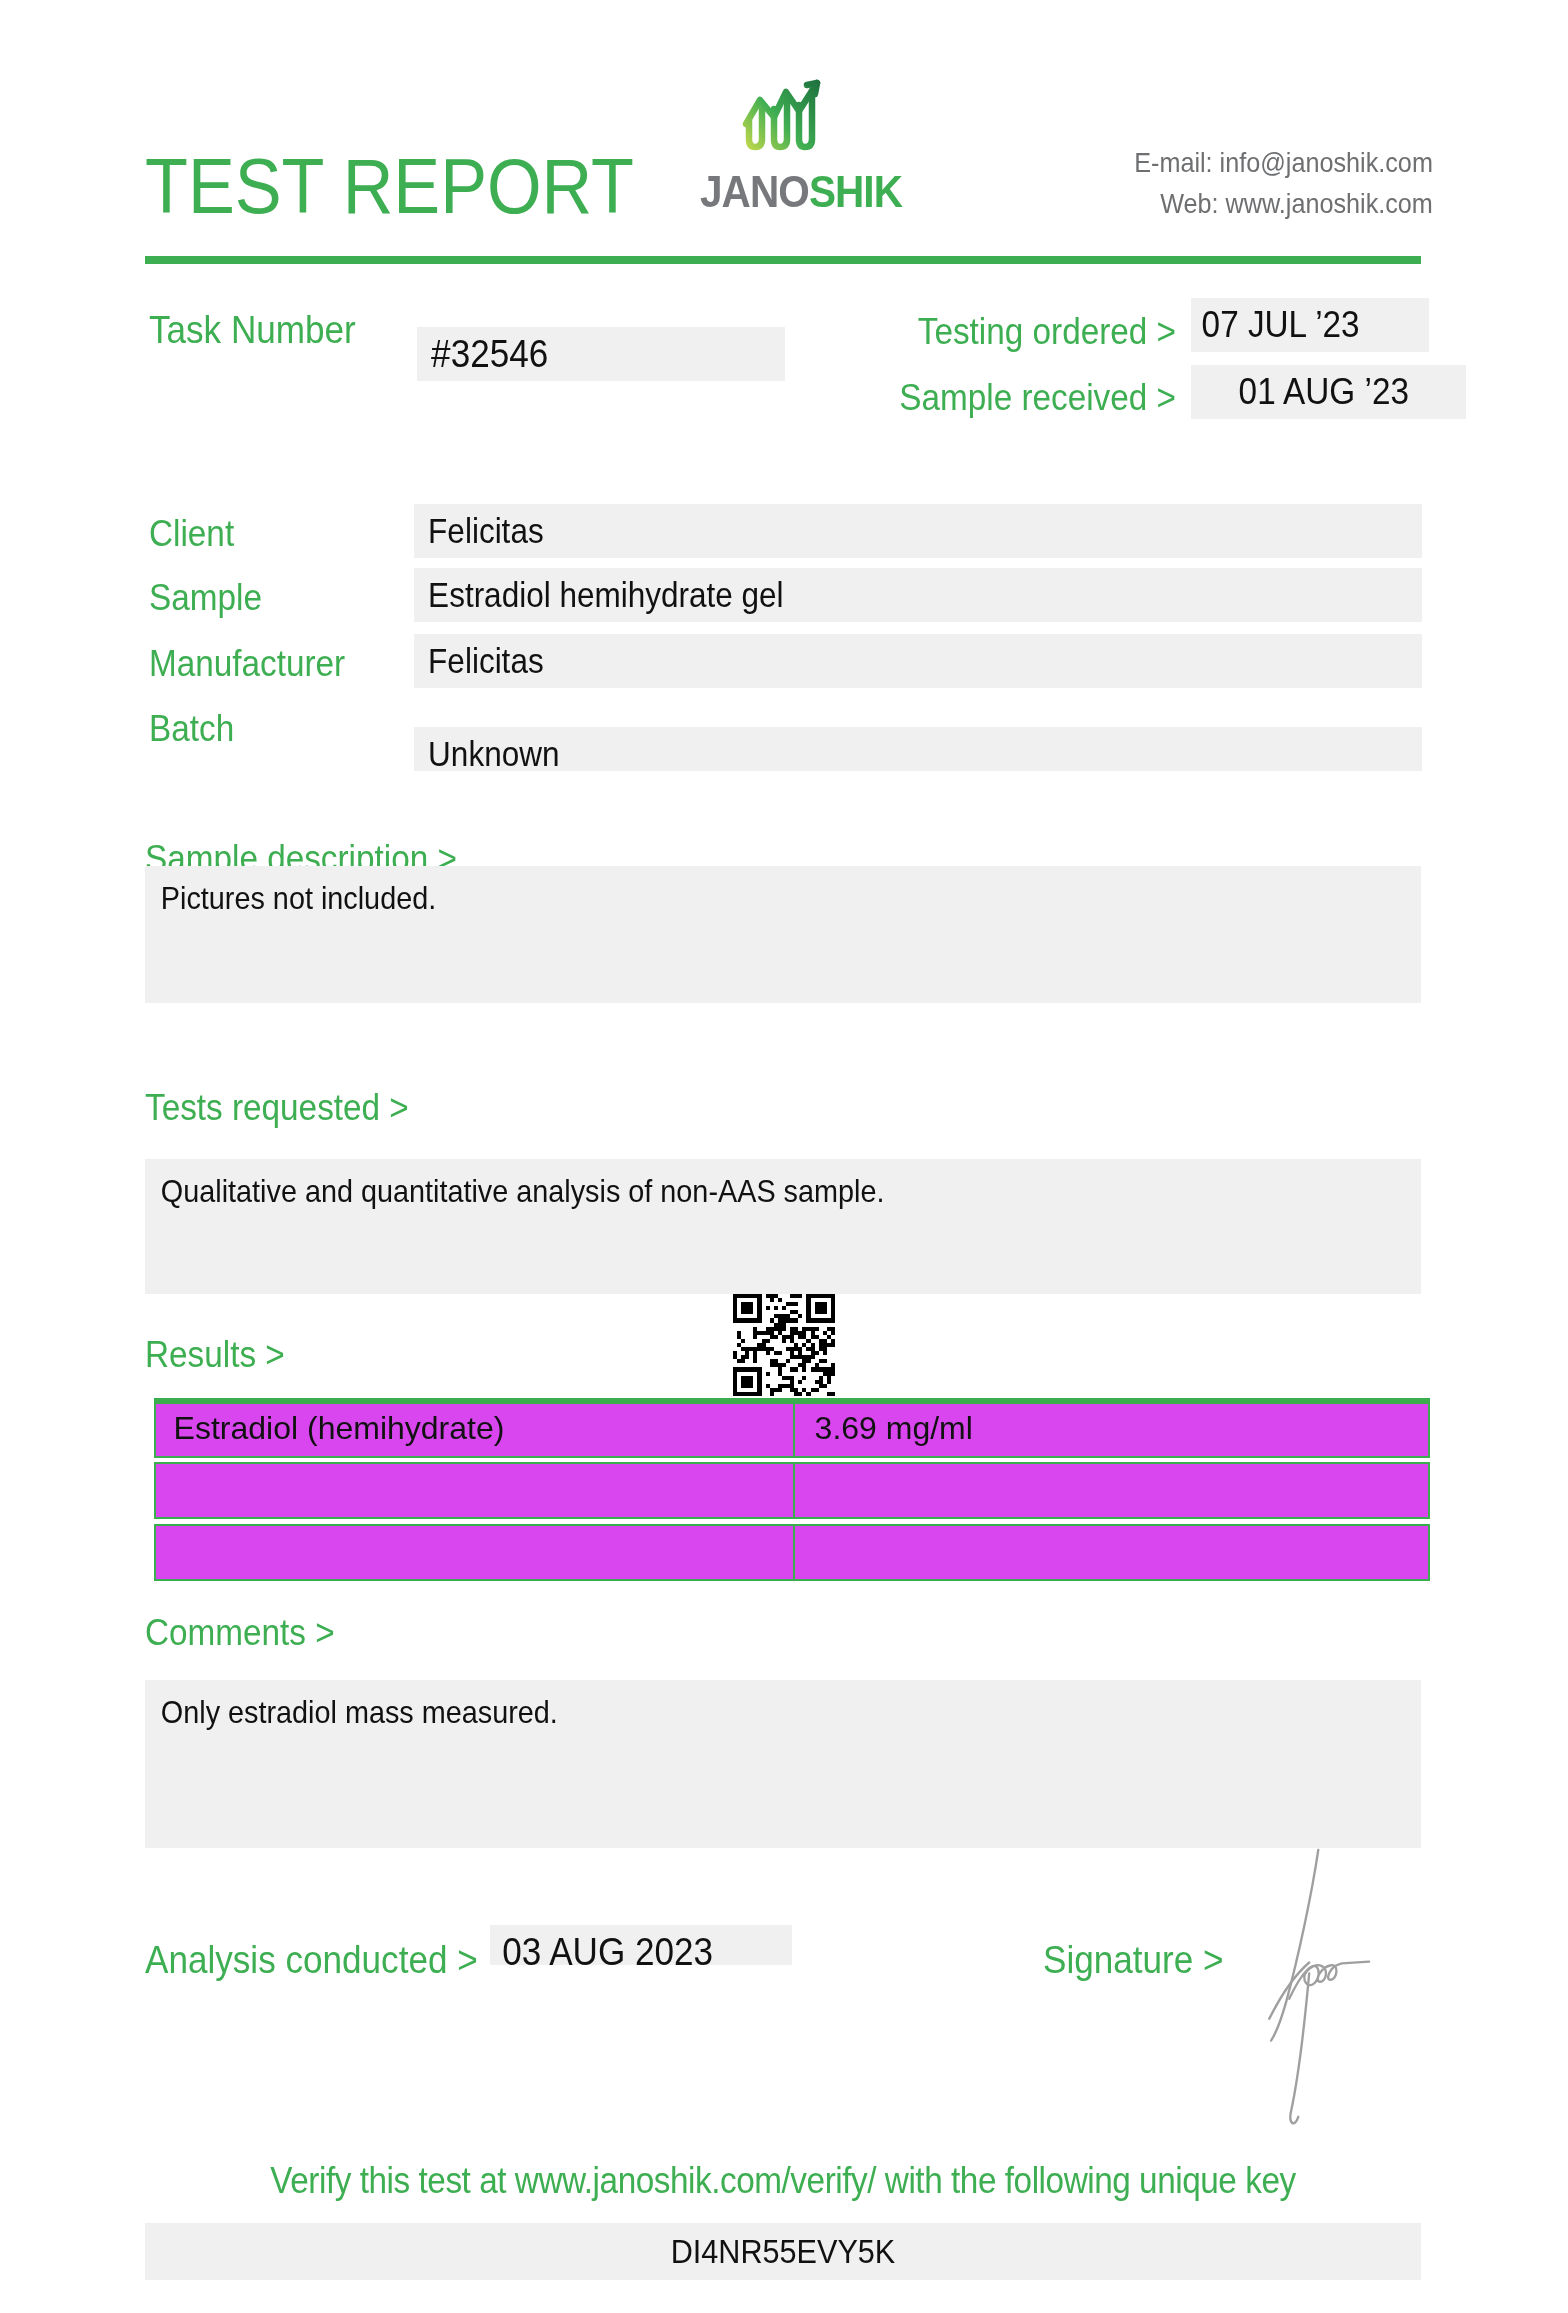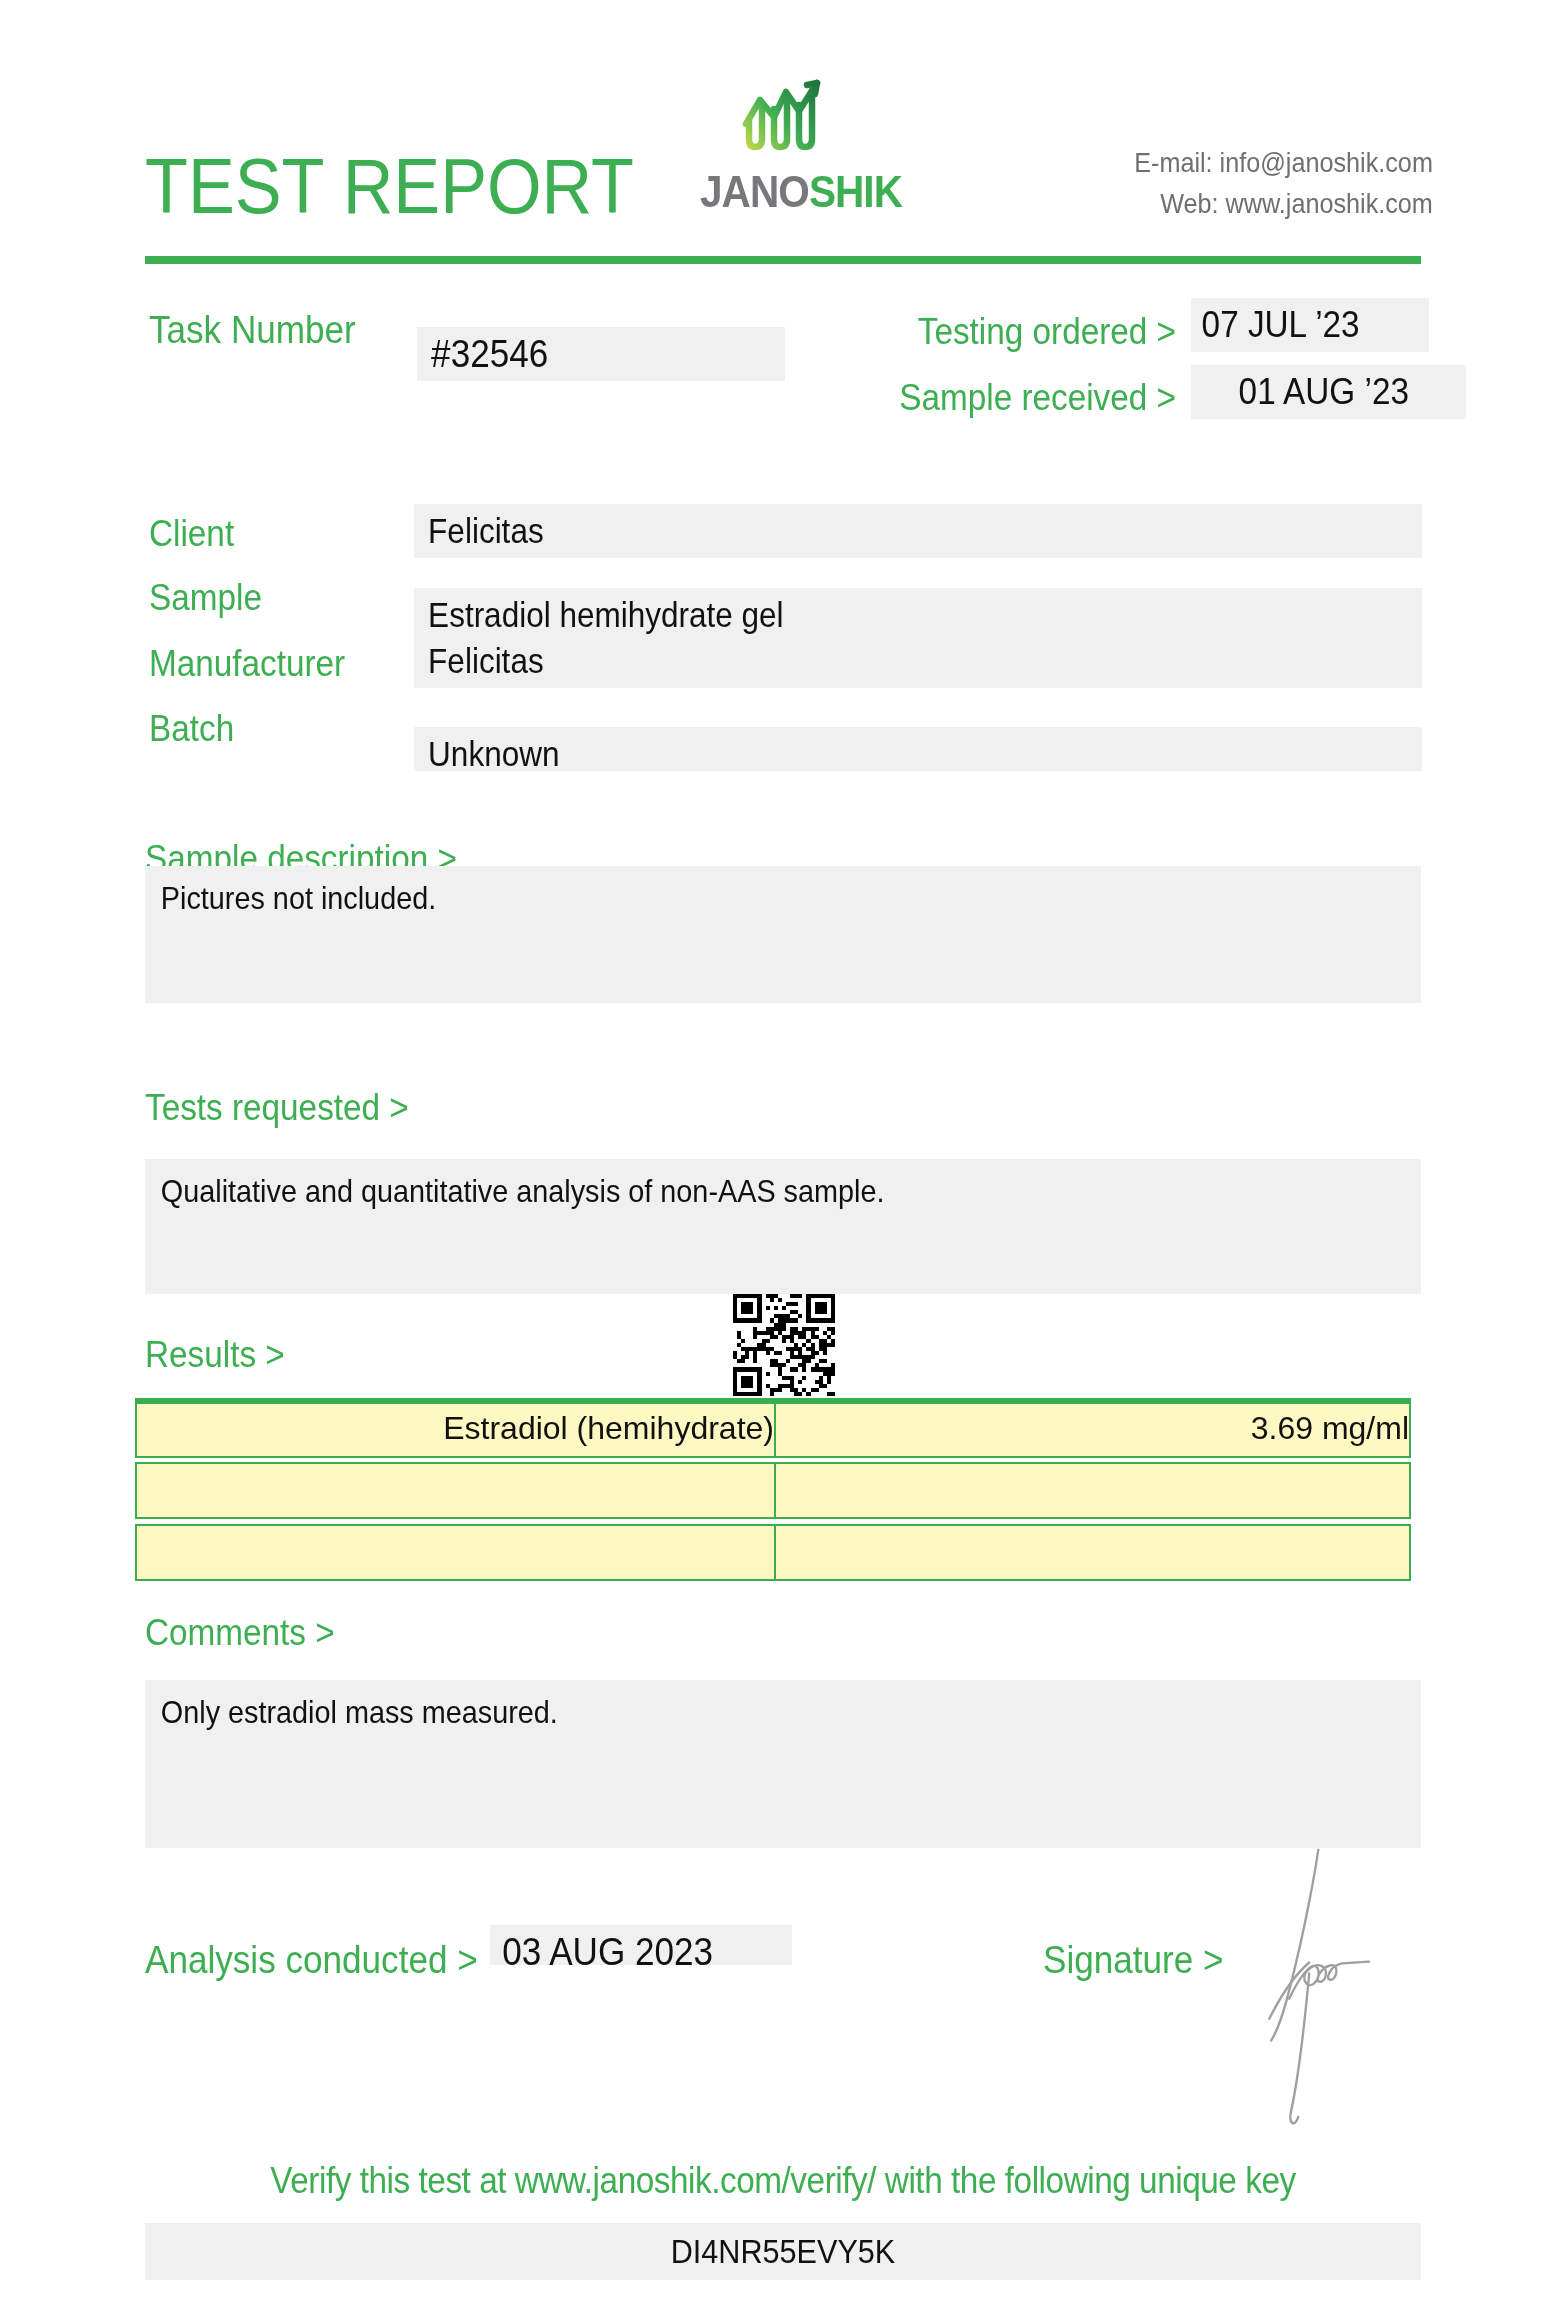--- a/index.html
+++ b/index.html
@@ -14,22 +14,22 @@
   .glabel{font-size:37px;line-height:1.1;color:#3dae51;}
   .heading{font-size:37px;line-height:1.1;color:#3dae51;}
   .gbox{position:absolute;background:#f0f0f0;}
   .valtext{font-size:35px;line-height:54px;padding-left:15.7px;display:block;}
   .bigboxtext{font-size:32px;line-height:1.3;padding:11.8px 0 0 17.6px;display:block;white-space:nowrap;}
   .contact{font-size:28px;line-height:1.45;color:#6e6f71;text-align:right;}
   .rule{position:absolute;background:#3dae51;}
   .wordmark{font-size:45px;font-weight:bold;letter-spacing:-1px;text-align:center;line-height:1;}
   .wm-gray{color:#77787b;}
   .wm-green{color:#3dae51;}
-  .trow{position:absolute;left:135px;width:1276px;display:flex;box-sizing:border-box;
-        border:2.9px solid #3aad4e;background:#fef9c3;text-align:right;}
+  .trow{position:absolute;left:154px;width:1276px;display:flex;box-sizing:border-box;
+        border:2.9px solid #3aad4e;background:#d946ef;}
   .trow.first{border-top-width:6.9px;}
   .tcell{box-sizing:border-box;font-size:32px;line-height:49px;overflow:hidden;white-space:nowrap;}
   .tcell1{flex:0 0 639px;border-right:2.9px solid #3aad4e;padding-left:17.6px;}
   .tcell2{flex:1;padding-left:19.6px;}
   .keytext{font-size:34px;line-height:57px;text-align:center;display:block;}
   .verify{font-size:37px;letter-spacing:-0.5px;text-align:center;color:#3dae51;}
   svg{display:block;}
 </style>
 </head>
 <body>
@@ -80,21 +80,21 @@
   <div class="gbox" style="left:1191px;top:365px;width:238px;height:54px;padding-left:37px;">
     <span class="valtext cond o-l" style="font-size:37px;padding-left:11.8px;">01 AUG ’23</span>
   </div>
 
   <div class="abs glabel cond o-l" style="left:149px;top:514px;">Client</div>
   <div class="gbox" style="left:414px;top:504px;width:1008px;height:54px;">
     <span class="valtext cond o-l">Felicitas</span>
   </div>
 
   <div class="abs glabel cond o-l" style="left:149px;top:578px;">Sample</div>
-  <div class="gbox" style="left:414px;top:568px;width:1008px;height:54px;margin-top:20px;">
+  <div class="gbox" style="left:414px;top:568px;width:1008px;height:54px;">
     <span class="valtext cond o-l">Estradiol hemihydrate gel</span>
   </div>
 
   <div class="abs glabel cond o-l" style="left:149px;top:644px;">Manufacturer</div>
   <div class="gbox" style="left:414px;top:634px;width:1008px;height:54px;">
     <span class="valtext cond o-l">Felicitas</span>
   </div>
 
   <div class="abs glabel cond o-l" style="left:149px;top:709px;">Batch</div>
   <div class="gbox" style="left:414px;top:727px;width:1008px;height:44px;">

